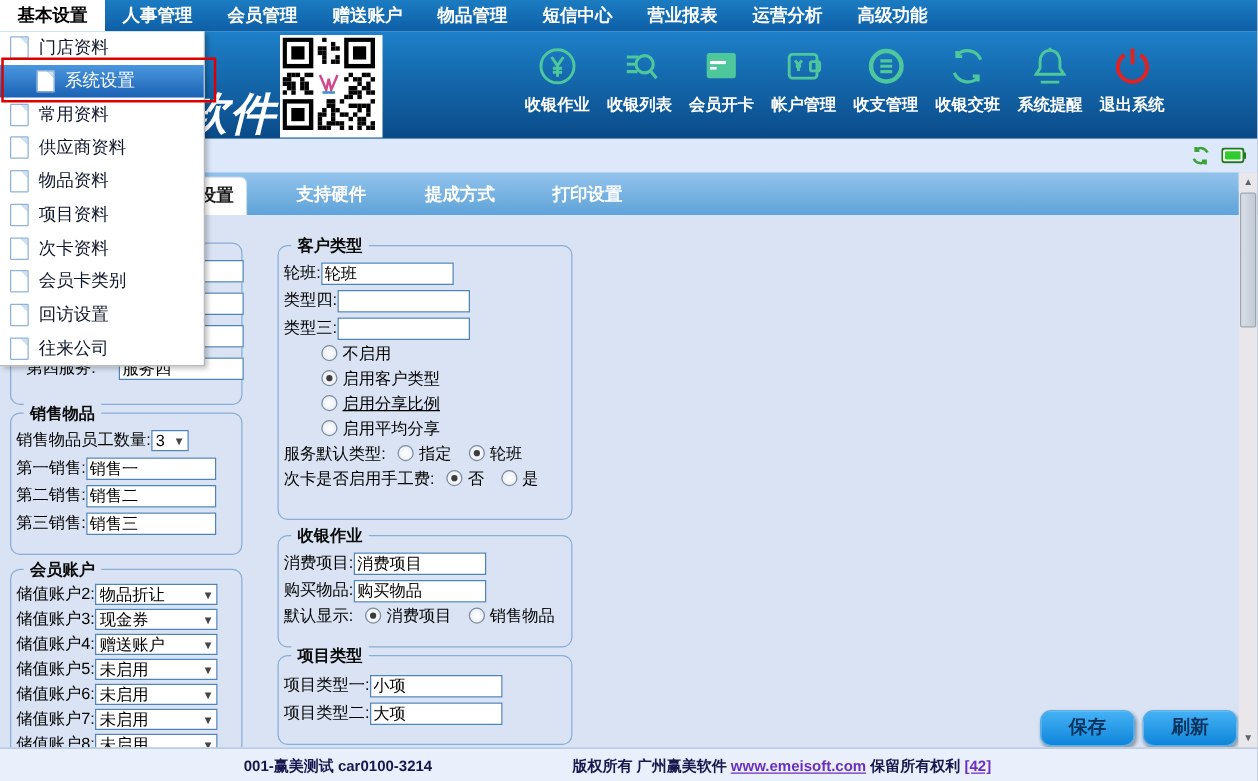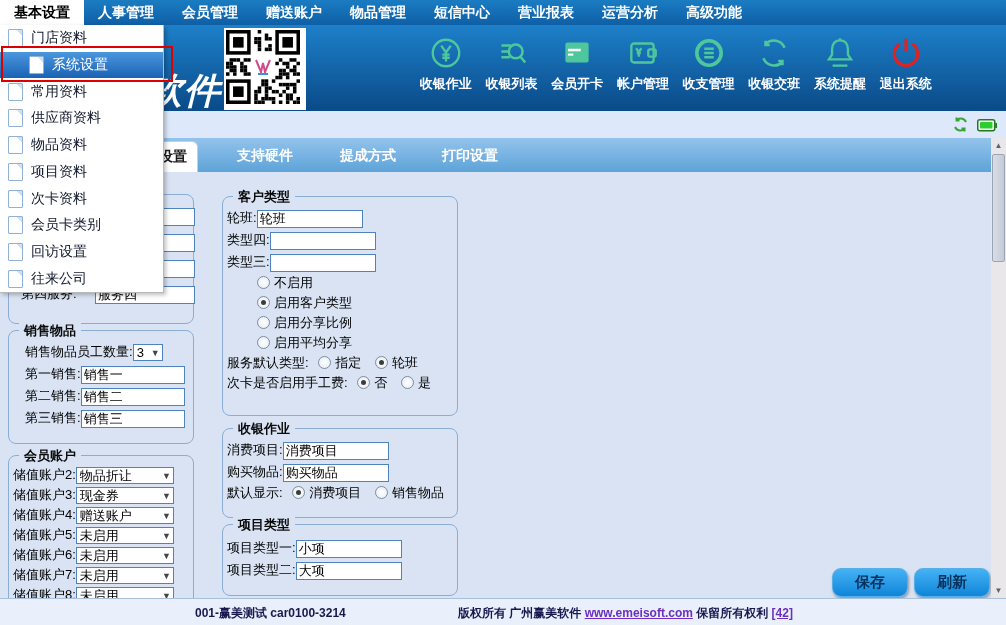--- a/index.html
+++ b/index.html
@@ -304,21 +304,21 @@
       <div style="position:absolute;left:12px;top:10px;">
         <div class="row"><label></label><input class="tin" style="width: 94px; position: absolute; left: 74px; top: 3px;" value=""></div>
         <div class="row" style="margin-top:4px;"><label></label><input class="tin" style="width: 94px; position: absolute; left: 74px; top: 29px;" value=""></div>
         <div class="row" style="margin-top:4px;"><label></label><input class="tin" style="width: 94px; position: absolute; left: 74px; top: 55px;" value=""></div>
         <div class="row" style="margin-top:4px;"><label>第四服务:</label><input class="tin" style="width: 94px; position: absolute; left: 74px; top: 81px;" value="服务四"></div>
       </div>
     </div>
 
     <div class="fs" style="left:8px;top:158px;width:184px;height:112px;">
       <span class="legend">销售物品</span>
-      <div style="position:absolute;left:16px;top:10px;width:176px;">
+      <div style="position:absolute;left:4px;top:10px;width:176px;">
         <div class="row"><label>销售物品员工数量:</label><span class="sel" style="width:30px;">
               <span>3</span>
               <span class="arr">▼</span>
             </span></div>
         <div class="row"><label>第一销售:</label><input class="tin" style="width: 98px;" value="销售一"></div>
         <div class="row"><label>第二销售:</label><input class="tin" style="width: 98px;" value="销售二"></div>
         <div class="row"><label>第三销售:</label><input class="tin" style="width: 98px;" value="销售三"></div>
       </div>
     </div>
 
@@ -357,21 +357,21 @@
     </div>
 
     <div class="fs" style="left:222px;top:24px;width:234px;height:218px;">
       <span class="legend">客户类型</span>
       <div style="position:absolute;left:4px;top:10px;width:226px;">
         <div class="row"><label>轮班:</label><input class="tin" style="width: 100px;" value="轮班"></div>
         <div class="row"><label>类型四:</label><input class="tin" style="width: 100px;" value=""></div>
         <div class="row"><label>类型三:</label><input class="tin" style="width: 100px;" value=""></div>
         <div class="row" style="margin-left:30px;height:20px;line-height:20px;"><span class="radio"></span><span class="rlabel">不启用</span></div>
         <div class="row" style="margin-left:30px;height:20px;line-height:20px;"><span class="radio on"></span><span class="rlabel">启用客户类型</span></div>
-        <div class="row" style="margin-left:30px;height:20px;line-height:20px;"><span class="radio"></span><span class="rlabel">启用分享比例</span></div>
+        <div class="row" style="margin-left:30px;height:20px;line-height:20px;text-decoration:underline;"><span class="radio"></span><span class="rlabel">启用分享比例</span></div>
         <div class="row" style="margin-left:30px;height:20px;line-height:20px;"><span class="radio"></span><span class="rlabel">启用平均分享</span></div>
         <div class="row" style="height:20px;line-height:20px;"><label>服务默认类型:</label>
           <span class="radio" style="margin-left:6px;"></span><span class="rlabel">指定</span>
           <span class="radio on"></span><span class="rlabel">轮班</span></div>
         <div class="row" style="height:20px;line-height:20px;"><label>次卡是否启用手工费:</label>
           <span class="radio on" style="margin-left:6px;"></span><span class="rlabel">否</span>
           <span class="radio"></span><span class="rlabel">是</span></div>
       </div>
     </div>
 

